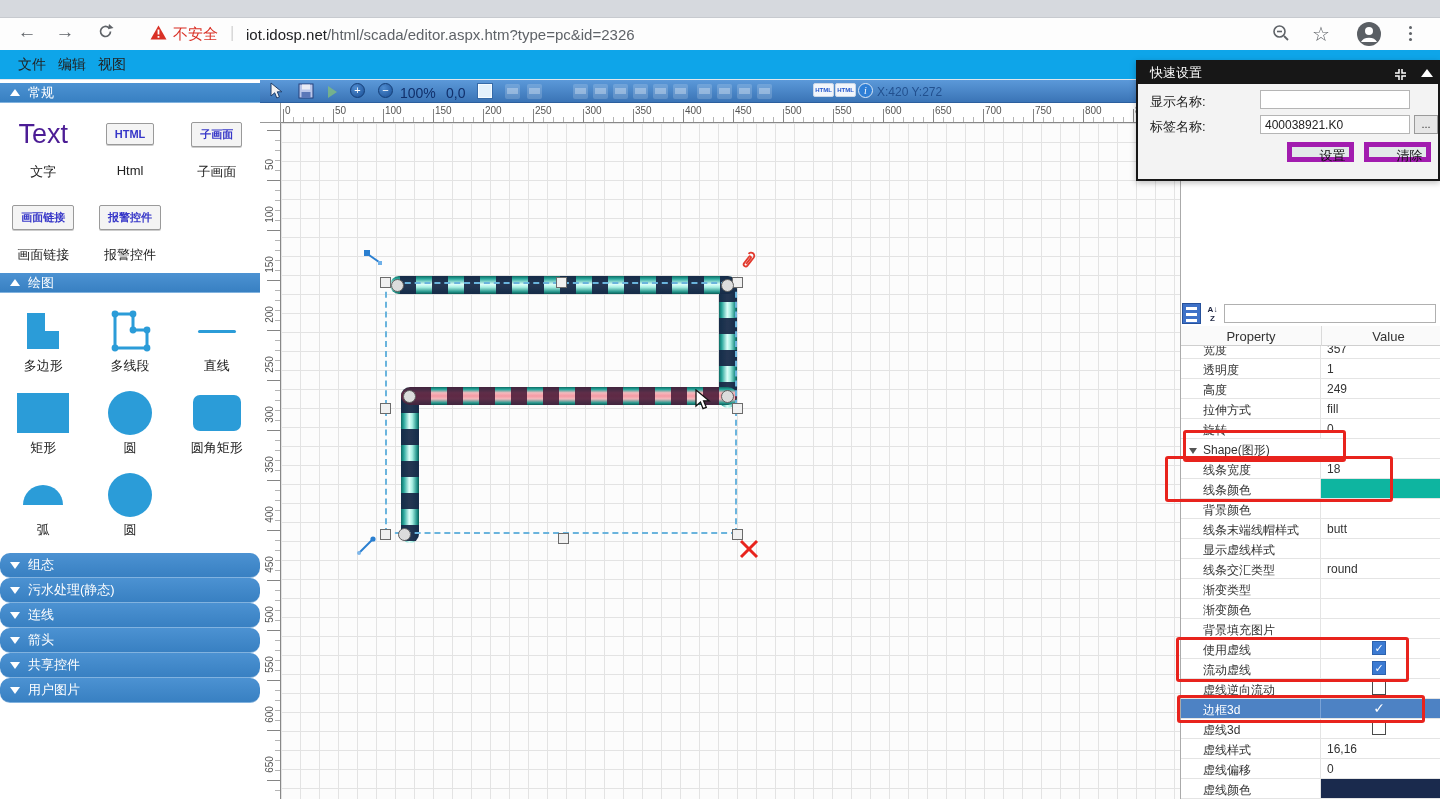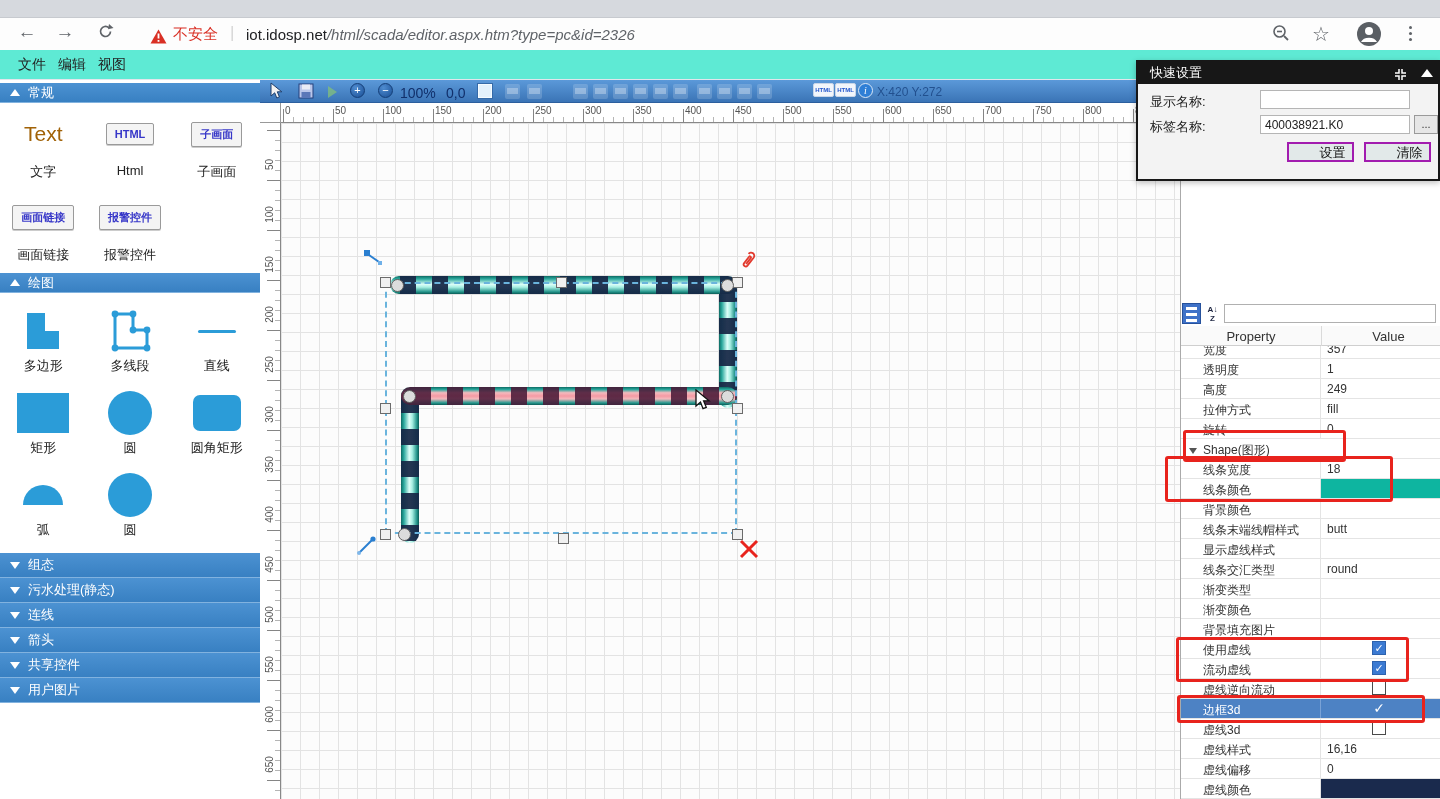--- a/index.html
+++ b/index.html
@@ -4,30 +4,30 @@
 <style>
   html,body{margin:0;padding:0;background:#fff;}
   #app{position:relative;width:1440px;height:799px;overflow:hidden;
        font-family:"Liberation Sans",sans-serif;background:#fff;}
   #app *{box-sizing:border-box;}
 
   
   .tabstrip{position:absolute;left:0;top:0;width:1440px;height:18px;background:#d6d9de;border-bottom:1px solid #c7cacf;}
   .addressbar{position:absolute;left:0;top:18px;width:1440px;height:32px;background:#fdfdfd;}
   .nav-ic{position:absolute;top:3px;font-size:19px;color:#5f6368;width:26px;text-align:center;cursor:pointer;}
-  .sec-chip{position:absolute;left:150px;top:7px;display:flex;align-items:flex-end;gap:6px;}
+  .sec-chip{position:absolute;left:150px;top:7px;display:flex;align-items:flex-start;gap:6px;}
   .sec-txt{color:#d93025;font-size:15px;}
   .url-sep{position:absolute;left:230px;top:5px;color:#d5d5d5;font-size:17px;}
   .url{position:absolute;left:246px;top:8px;font-size:15px;white-space:nowrap;}
   .url .host{color:#202124;}
-  .url .path{color:#5f6368;font-style:italic;}
+  .url .path{color:#5f6368;}
   .dots3{position:absolute;left:1409px;top:8px;width:3px;height:3px;background:#5f6368;border-radius:50%;
          box-shadow:0 6px 0 #5f6368,0 12px 0 #5f6368;}
   
-  .menubar{position:absolute;left:0;top:50px;width:1440px;height:30px;background:#5eead4;border-bottom:1px solid #e2e6ec;}
+  .menubar{position:absolute;left:0;top:50px;width:1440px;height:30px;background:#0ea5e9;border-bottom:1px solid #e2e6ec;}
   .menu-item{position:absolute;top:6px;font-size:14px;color:#222;cursor:pointer;}
 
   
   .toolbar{position:absolute;left:260px;top:80px;width:1180px;height:23px;
            background:linear-gradient(180deg,#5b99d9,#3a74b6);border-bottom:1px solid #2c5f9e;}
   .tb{position:absolute;top:3px;}
   .tb-txt{color:#11306b;font-size:14px;top:5px;position:absolute;}
   .tb-zoom{width:15px;height:15px;border-radius:50%;background:radial-gradient(circle at 35% 30%,#4f8cd0,#1a4f96);
            border:1px solid #143e77;color:#fff;font-size:11px;line-height:13px;text-align:center;cursor:pointer;}
   .tb-sq{width:14px;height:14px;background:#e3f1fc;border:1px solid #f4fbff;outline:1px solid #356aa8;cursor:pointer;}
@@ -37,27 +37,27 @@
            color:#2255cc;font-size:6px;font-weight:bold;text-align:center;line-height:12px;cursor:pointer;}
   .tb-info{width:15px;height:15px;border-radius:50%;background:#2f7fd6;border:1px solid #dce9f7;color:#fff;
            font-size:10px;font-style:italic;text-align:center;line-height:13px;font-family:"Liberation Serif",serif;cursor:pointer;}
   .tb-coords{color:#1c4886;opacity:.85;font-size:12px;}
   .play-tri{width:0;height:0;border-left:9px solid #7fbb7f;border-top:6px solid transparent;border-bottom:6px solid transparent;opacity:.8;cursor:pointer;}
 
   
   .sidebar{position:absolute;left:0;top:80px;width:260px;height:719px;background:#fff;overflow:hidden;}
   .sb-hdr{height:20px;background:linear-gradient(180deg,#4c92d2,#3880c2);color:#fff;font-size:13px;
           display:flex;align-items:center;padding-left:10px;cursor:pointer;border-bottom:1px solid rgba(255,255,255,.3);}
-  .sb-hdr.collapsed{height:25px;}
+  .sb-hdr.collapsed{height:25px;border-radius:10px;}
   .tri-up{width:0;height:0;border-left:5px solid transparent;border-right:5px solid transparent;border-bottom:7px solid #fff;margin-right:8px;}
   .tri-dn{width:0;height:0;border-left:5px solid transparent;border-right:5px solid transparent;border-top:7px solid #fff;margin-right:8px;}
   .gen-grid{display:grid;grid-template-columns:repeat(3,1fr);padding:8px 0 4px 0;}
   .gen-cell{display:flex;flex-direction:column;align-items:center;height:83px;justify-content:flex-start;cursor:pointer;}
   .gen-prev{height:46px;display:flex;align-items:center;justify-content:center;}
-  .txt-preview{font-size:21px;color:#a16207;}
+  .txt-preview{font-size:27px;color:#4c1d95;}
   .mini-btn{background:#f4f4f4;border:1px solid #9a9a9a;color:#3636c8;font-size:11px;font-weight:bold;
             padding:4px 8px;border-radius:2px;box-shadow:0 1px 0 #ccc;}
   .gen-lbl{font-size:13px;color:#222;margin-top:6px;}
   .draw-grid{display:grid;grid-template-columns:repeat(3,1fr);padding-top:14px;}
   .draw-cell{display:flex;flex-direction:column;align-items:center;height:82px;cursor:pointer;}
   .draw-ic{height:48px;display:flex;align-items:center;justify-content:center;}
   .draw-lbl{font-size:13px;color:#222;margin-top:2px;}
   .shp{background:#2b9cd8;}
   .shp-rect{width:52px;height:40px;}
   .shp-circle{width:44px;height:44px;border-radius:50%;}
@@ -107,21 +107,21 @@
                border:2px solid #171717;z-index:20;box-shadow:0 2px 6px rgba(0,0,0,.25);}
   .qp-title{position:absolute;left:0;top:0;right:0;height:22px;background:#171717;color:#fff;font-size:13px;
             display:flex;align-items:center;padding-left:12px;cursor:move;}
   .qp-ic{position:absolute;top:5px;cursor:pointer;}
   .qp-tri{width:0;height:0;border-left:6px solid transparent;border-right:6px solid transparent;border-bottom:8px solid #fff;}
   .qp-lbl{position:absolute;left:12px;font-size:13px;color:#1a1a1a;}
   .qp-inp{position:absolute;left:122px;width:150px;height:19px;border:1px solid #b5b5b5;background:#fff;
           font-size:12px;color:#222;padding:0 4px;font-family:"Liberation Sans",sans-serif;}
   .qp-browse{position:absolute;left:276px;width:24px;height:19px;background:#e6e6e6;border:1px solid #9a9a9a;
              font-size:11px;text-align:center;line-height:17px;cursor:pointer;color:#333;}
-  .qp-btn{position:absolute;top:80px;width:67px;height:20px;background:#e2e9e9;border:2px solid #a21caf;
+  .qp-btn{position:absolute;top:80px;width:67px;height:20px;background:#e2e9e9;border:5px solid #a21caf;
           font-size:13px;text-align:center;line-height:18px;cursor:pointer;color:#111;padding-left:24px;}
 
   
   .prop-panel{position:absolute;left:1180px;top:103px;width:260px;height:696px;background:#fff;border-left:1px solid #aaa;z-index:10;}
   .pg-toolbar{position:absolute;left:0;top:200px;width:260px;height:24px;}
   .pg-cat{position:absolute;left:1px;top:0;width:19px;height:21px;background:#3f72c8;border:1px solid #26519c;cursor:pointer;}
   .pg-cat i{display:block;width:11px;height:3px;background:#fff;margin:3px auto 0 auto;}
   .pg-sort{position:absolute;left:22px;top:0;width:19px;height:21px;font-size:8px;font-weight:bold;color:#1c2440;
            text-align:center;line-height:9px;padding-top:2px;cursor:pointer;}
   .pg-filter{position:absolute;left:43px;top:1px;width:212px;height:19px;background:#fff;border:1px solid #b0b0b0;}

